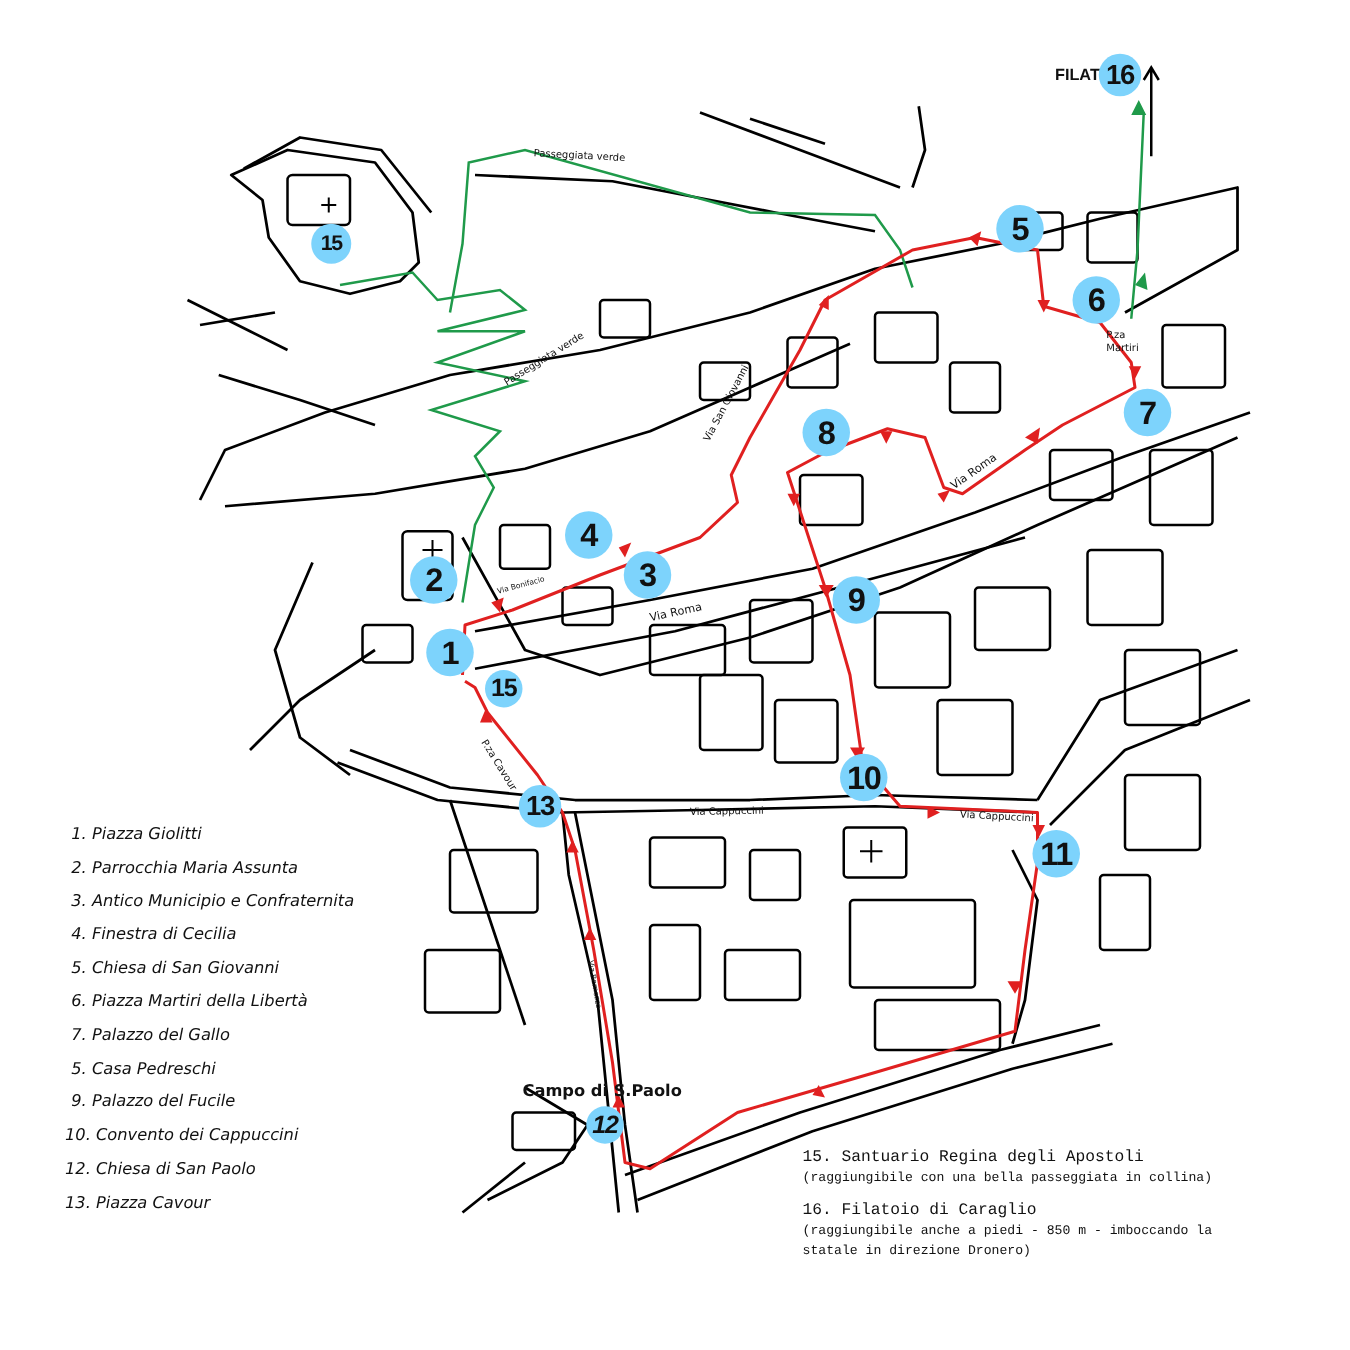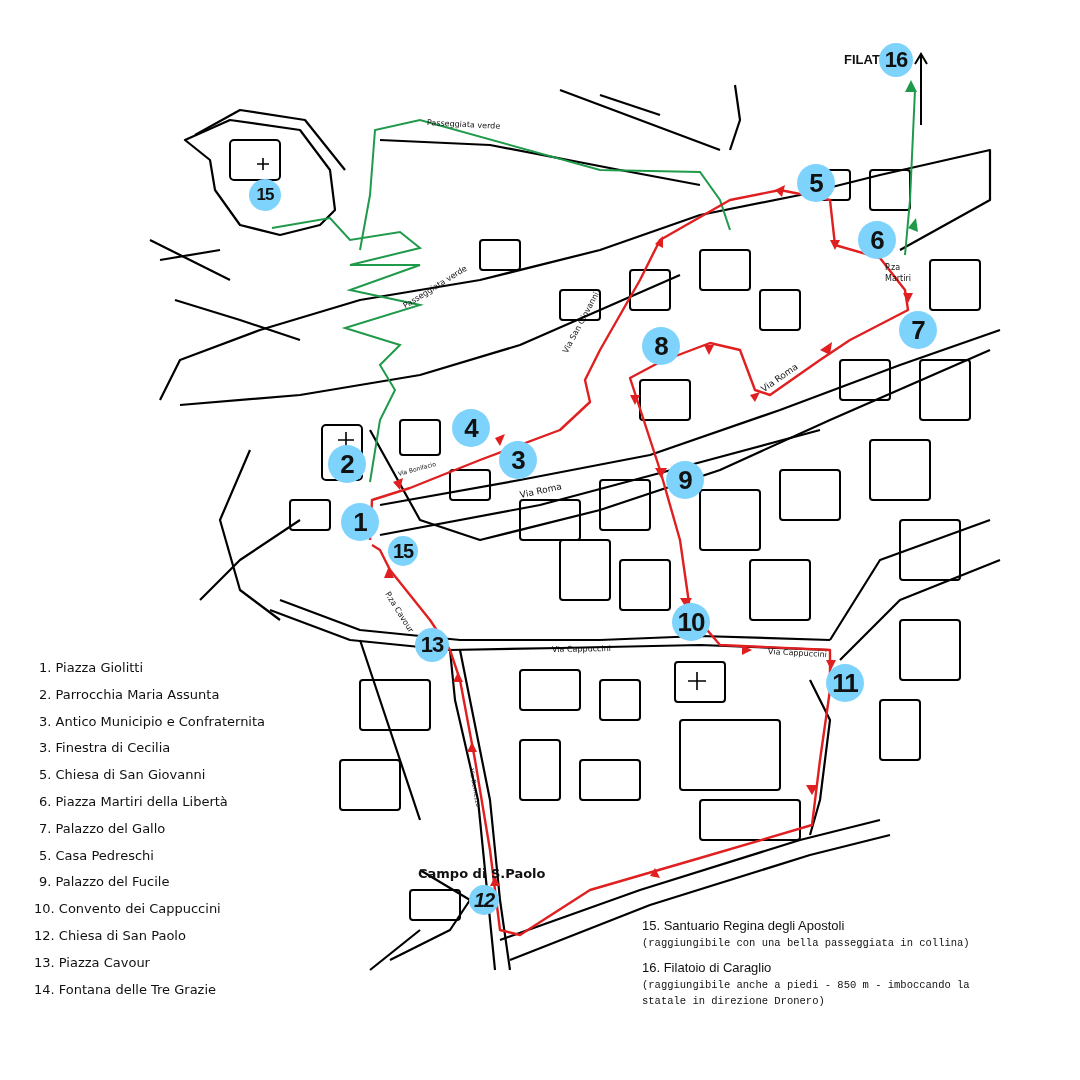--- a/index.html
+++ b/index.html
@@ -1,24 +1,24 @@
 <!DOCTYPE html>
 <html><head>
 <meta charset="utf-8">
 <style>
   html, body { margin:0; padding:0; background:#ffffff; }
   body { width:1080px; height:1080px; position:relative; overflow:hidden; font-family:"DejaVu Sans", sans-serif; }
   #map { position:absolute; left:0; top:0; width:1080px; height:1080px; }
   .badge { position:absolute; width:38px; height:38px; border-radius:50%; background:#7dd3fc; color:#111; font-family:"Liberation Sans", sans-serif; font-weight:bold; font-size:26px; line-height:38px; text-align:center; letter-spacing:-1px; transform:translate(-50%,-50%); }
   .street { position:absolute; font-family:"DejaVu Sans", sans-serif; font-size:8px; color:#111; white-space:nowrap; transform-origin:left center; }
-  .legend { position:absolute; left:34px; top:655px; }
+  .legend { position:absolute; left:52px; top:655px;font-style:italic; }
   .legend-item { font-family:"DejaVu Sans", sans-serif; font-size:13px; color:#111; height:26.8px; line-height:26.8px; white-space:nowrap; }
   .legend-item.pad { padding-left:5px; }
   .legend2 { position:absolute; left:642px; top:917px; width:400px; }
-  .l2-title { font-family:Liberation Sans, sans-serif; font-size:13px; color:#111; line-height:18px; }
+  .l2-title { font-family:Liberation Mono, monospace; font-size:13px; color:#111; line-height:18px; }
   .l2-note { font-family:Liberation Mono, monospace; font-size:10.5px; color:#111; line-height:16px; margin-bottom:8px; }
   .filatoio { position:absolute; left:844px; top:52px; font-family:"Liberation Sans", sans-serif; font-weight:bold; font-size:13px; color:#111; }
 </style>
 </head>
 <body>
 
 <svg id="map" viewBox="0 0 1080 1080" xmlns="http://www.w3.org/2000/svg">
 
   <g fill="none" stroke="#000" stroke-width="2.2" stroke-linejoin="round">
     <path d="M160 400 L180 360 L260 330 L360 300 L480 280 L600 250 L700 215 L800 195 L880 175 L990 150 L990 200 L900 250"></path>
@@ -158,30 +158,29 @@
 <div class="badge" style="left:845px;top:683px;">11</div>
 <div class="badge" style="left:484px;top:900px;width:30px;height:30px;line-height:30px;font-size:20px;font-style:italic;">12</div>
 <div class="badge" style="left:432px;top:645px;width:34px;height:34px;line-height:34px;font-size:22px;">13</div>
 <div class="badge" style="left:403px;top:551px;width:30px;height:30px;line-height:30px;font-size:20px;">15</div>
 <div class="badge" style="left:265px;top:195px;width:32px;height:32px;line-height:32px;font-size:17px;">15</div>
 
 <div class="legend">
   <div class="legend-item pad">1. Piazza Giolitti</div>
   <div class="legend-item pad">2. Parrocchia Maria Assunta</div>
   <div class="legend-item pad">3. Antico Municipio e Confraternita</div>
-  <div class="legend-item pad">3. Finestra di Cecilia</div>
+  <div class="legend-item pad">4. Finestra di Cecilia</div>
   <div class="legend-item pad">5. Chiesa di San Giovanni</div>
   <div class="legend-item pad">6. Piazza Martiri della Libertà</div>
   <div class="legend-item pad">7. Palazzo del Gallo</div>
   <div class="legend-item pad">5. Casa Pedreschi</div>
   <div class="legend-item pad">9. Palazzo del Fucile</div>
   <div class="legend-item">10. Convento dei Cappuccini</div>
   <div class="legend-item">12. Chiesa di San Paolo</div>
   <div class="legend-item">13. Piazza Cavour</div>
-  <div class="legend-item">14. Fontana delle Tre Grazie</div>
 </div>
 
 <div class="legend2">
   <div class="l2-title">15. Santuario Regina degli Apostoli</div>
   <div class="l2-note">(raggiungibile con una bella passeggiata in collina)</div>
   <div class="l2-title">16. Filatoio di Caraglio</div>
   <div class="l2-note" style="width:360px;">(raggiungibile anche a piedi - 850 m - imboccando la statale in direzione Dronero)</div>
 </div>
 
 </body></html>

